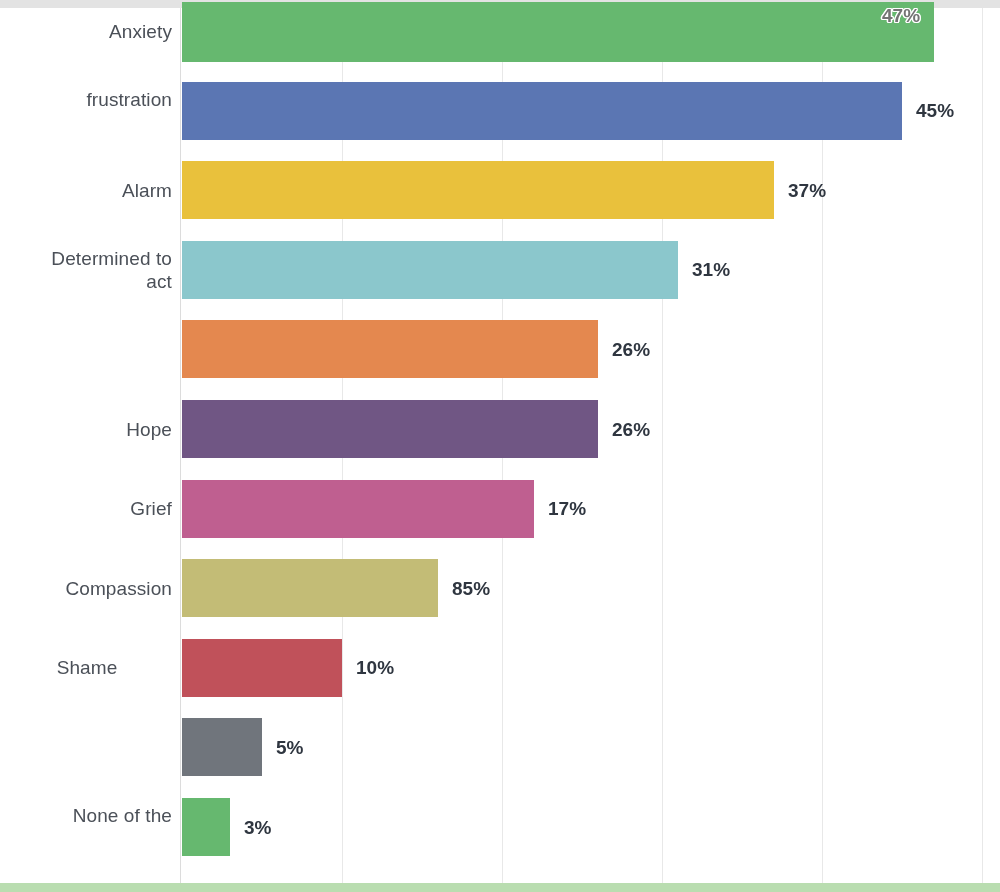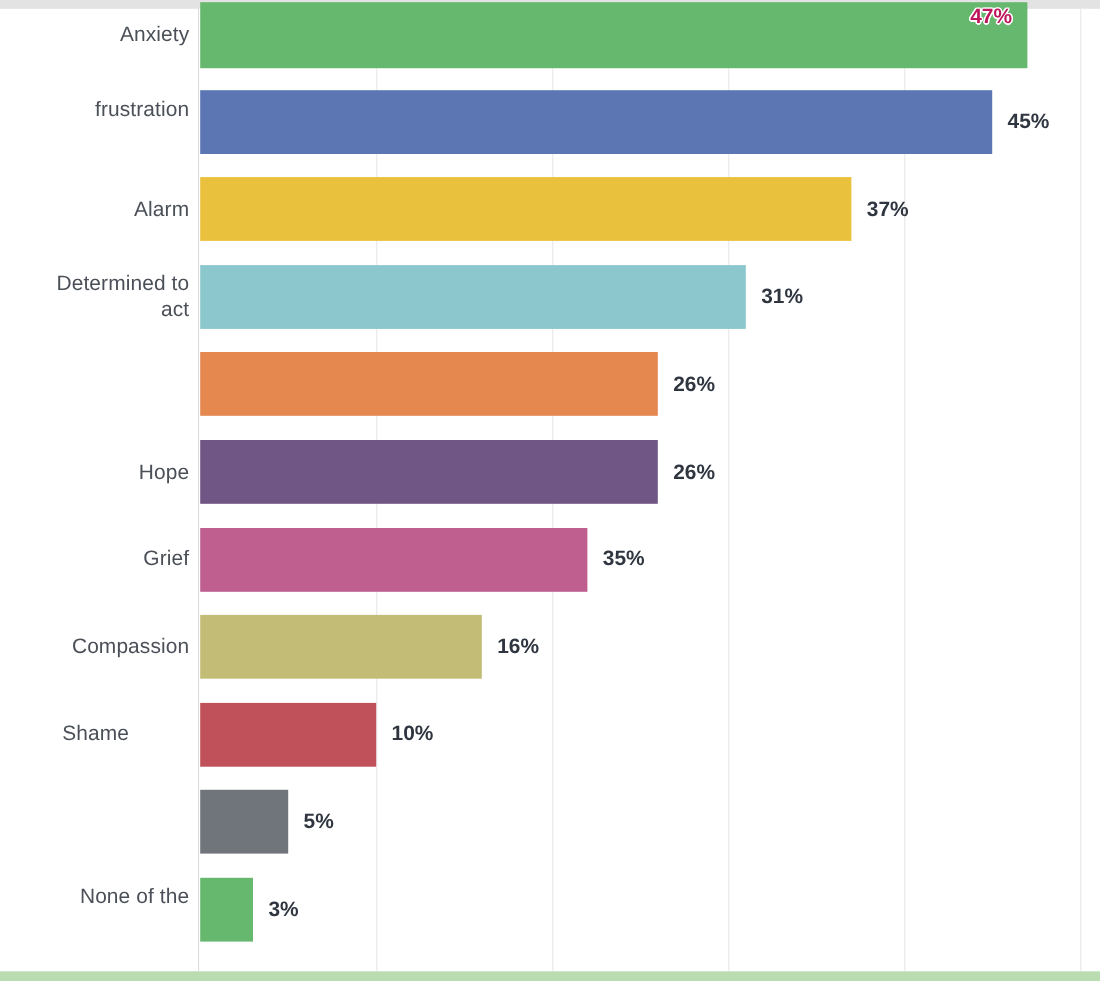--- a/index.html
+++ b/index.html
@@ -83,21 +83,21 @@
 
   .bar-value {
     position: absolute;
     color: #2f3640;
     font-size: 19px;
     font-weight: bold;
     line-height: 1;
     white-space: nowrap;
   }
   .bar-value.inside {
-    color: #be185d;
+    color: #737373;
     text-shadow:
        1.4px 0 0 #ffffff, -1.4px 0 0 #ffffff,
        0 1.4px 0 #ffffff, 0 -1.4px 0 #ffffff,
        1px 1px 0 #ffffff, -1px -1px 0 #ffffff,
        1px -1px 0 #ffffff, -1px 1px 0 #ffffff;
   }
 </style>
 </head>
 <body>
 
@@ -153,28 +153,28 @@
             <div>Hope</div>
           </div>
           <div class="bar" style="width: 416px; background: rgb(112, 86, 132);"></div>
           <div class="bar-value" style="left: 612px; top: 19.5px;">26%</div>
         </div>
         <div class="row" style="top: 471.6px; height: 58px;">
           <div class="row-label" style="top: 17.5px;">
             <div>Grief</div>
           </div>
           <div class="bar" style="width: 352px; background: rgb(191, 95, 144);"></div>
-          <div class="bar-value" style="left: 548px; top: 19.5px;">35%</div>
+          <div class="bar-value" style="left: 548px; top: 19.5px;">17%</div>
         </div>
         <div class="row" style="top: 551.2px; height: 58px;">
           <div class="row-label" style="top: 17.5px;">
             <div>Compassion</div>
           </div>
           <div class="bar" style="width: 256px; background: rgb(195, 188, 118);"></div>
-          <div class="bar-value" style="left: 452px; top: 19.5px;">16%</div>
+          <div class="bar-value" style="left: 452px; top: 19.5px;">85%</div>
         </div>
         <div class="row" style="top: 630.8px; height: 58px;">
           <div class="row-label" style="top: 17.5px; text-align: center;">
             <div>Shame</div>
           </div>
           <div class="bar" style="width: 160px; background: rgb(192, 81, 90);"></div>
           <div class="bar-value" style="left: 356px; top: 19.5px;">10%</div>
         </div>
         <div class="row" style="top: 710.4px; height: 58px;">
           <div class="bar" style="width: 80px; background: rgb(112, 117, 124);"></div>

